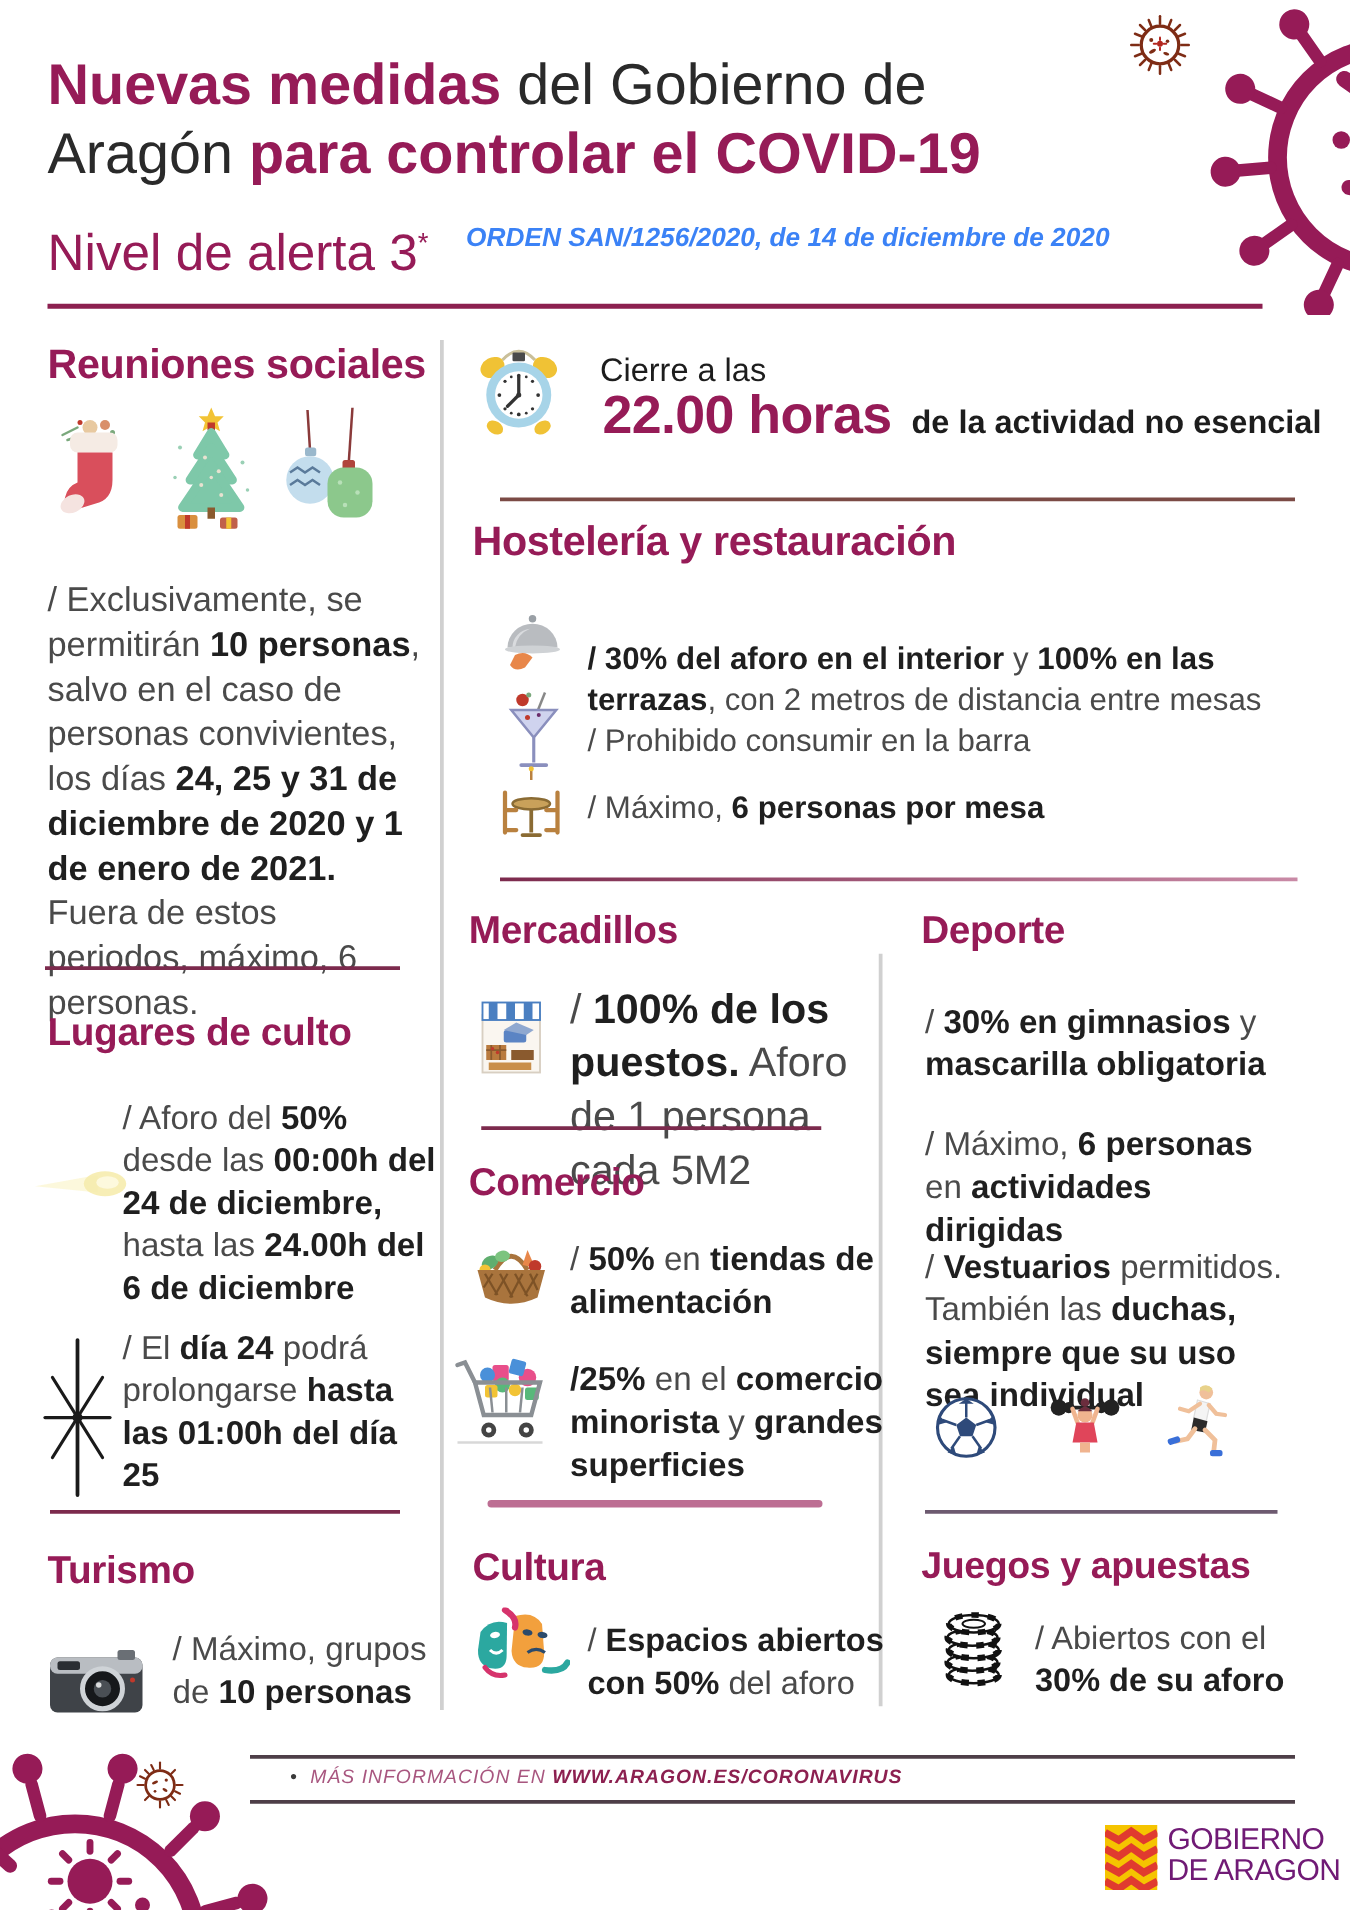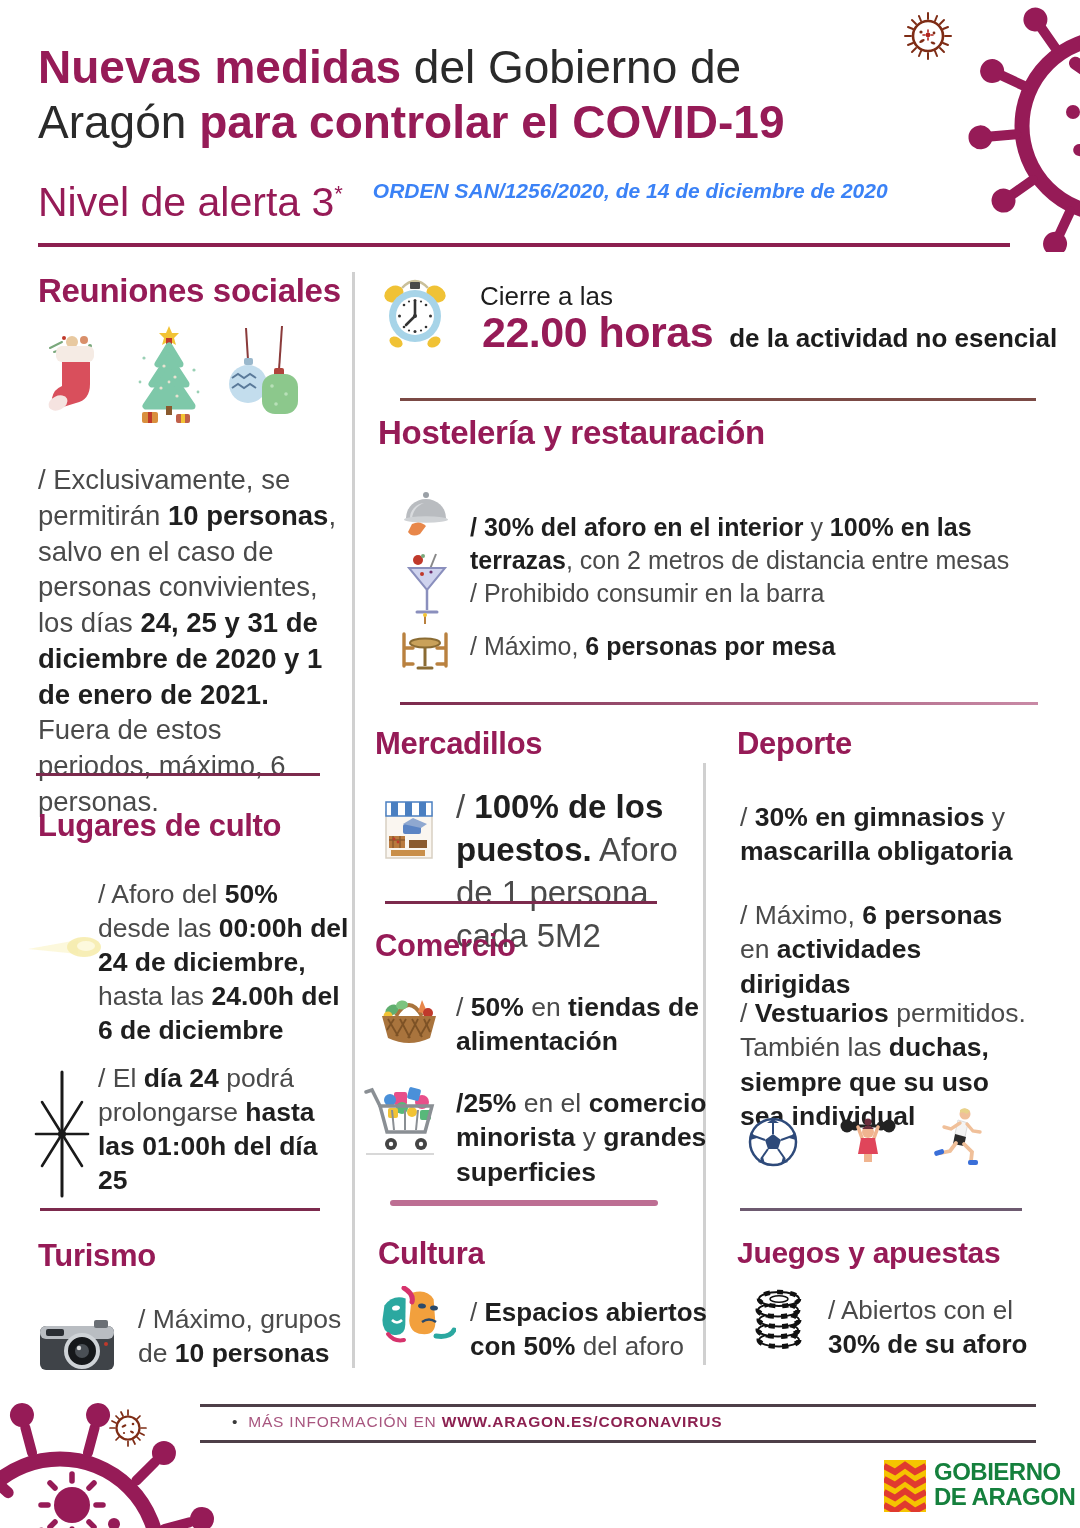--- a/index.html
+++ b/index.html
@@ -11,21 +11,21 @@
   .rich .b{font-weight:700;color:#1f1f1f;}
   .hr{position:absolute;background:#7c2a4d;}
   .vdiv{position:absolute;width:3px;background:#d0d0d0;}
   .title-line{white-space:nowrap;}
   .acc{color:#961B57;font-weight:800;}
   .blk{color:#2a2a2a;font-weight:400;}
   .icon{position:absolute;}
   .cierre-small{position:absolute;font-weight:400;color:#1d1d1d;}
   .footer-info{position:absolute;color:#a8567f;letter-spacing:0.8px;}
   .footer-info .url{font-weight:700;color:#8c2050;}
-  .logo-text{position:absolute;font-weight:700;color:#15803d;line-height:1.04;letter-spacing:-0.5px;}
+  .logo-text{position:absolute;font-weight:400;color:#701a75;line-height:1.04;letter-spacing:-0.5px;}
 </style>
 </head>
 <body>
 
 <div id="poster">
 
   <div class="abs title-line" style="left:38px;top:40px;font-size:46px;line-height:1.18;">
     <span class="acc">Nuevas medidas</span><span class="blk"> del Gobierno de</span>
   </div>
   <div class="abs title-line" style="left:38px;top:95px;font-size:46px;line-height:1.18;">
@@ -493,21 +493,21 @@
       <ellipse cx="26" cy="26" rx="20" ry="6.5" fill="#ffffff" stroke="#111111" stroke-width="2"></ellipse>
       <ellipse cx="26" cy="26" rx="20" ry="6.5" fill="none" stroke="#111111" stroke-width="5" stroke-dasharray="6 7"></ellipse>
       <ellipse cx="27" cy="15" rx="20" ry="7" fill="#ffffff" stroke="#111111" stroke-width="2"></ellipse>
       <ellipse cx="27" cy="15" rx="20" ry="7" fill="none" stroke="#111111" stroke-width="4.5" stroke-dasharray="6 7"></ellipse>
       <ellipse cx="27" cy="15" rx="9" ry="3.2" fill="none" stroke="#111111" stroke-width="1.6"></ellipse>
     </g>
   </svg>
   <div class="rich" style="left:828px;top:1294px;width:218px;font-size:26px;line-height:1.3;"><span>/ Abiertos con el </span><span class="b">30% de su aforo</span></div>
 
   <div class="hr" style="left:200px;top:1404px;width:836px;height:3px;background:#4e3f48;"></div>
-  <div class="footer-info" style="left:232px;top:1413px;font-size:15.5px;">
+  <div class="footer-info" style="left:232px;top:1413px;font-size:15.5px;font-style:italic;">
     <span style="color:#3a3a3a;margin-right:10px;">•</span><span>MÁS INFORMACIÓN EN </span><span class="url">WWW.ARAGON.ES/CORONAVIRUS</span>
   </div>
   <div class="hr" style="left:200px;top:1440px;width:836px;height:3px;background:#4e3f48;"></div>
 
   <svg class="icon" style="left:-78px;top:1402px;" width="300" height="126" viewBox="0 0 300 126">
     <circle cx="138" cy="155" r="98" fill="none" stroke="#961B57" stroke-width="15"></circle>
     <g>
       <g transform="rotate(-75 138 155)">
           <line x1="138" y1="47" x2="138" y2="21" stroke="#961B57" stroke-width="10" stroke-linecap="round"></line>
           <circle cx="138" cy="8" r="12" fill="#961B57"></circle>

